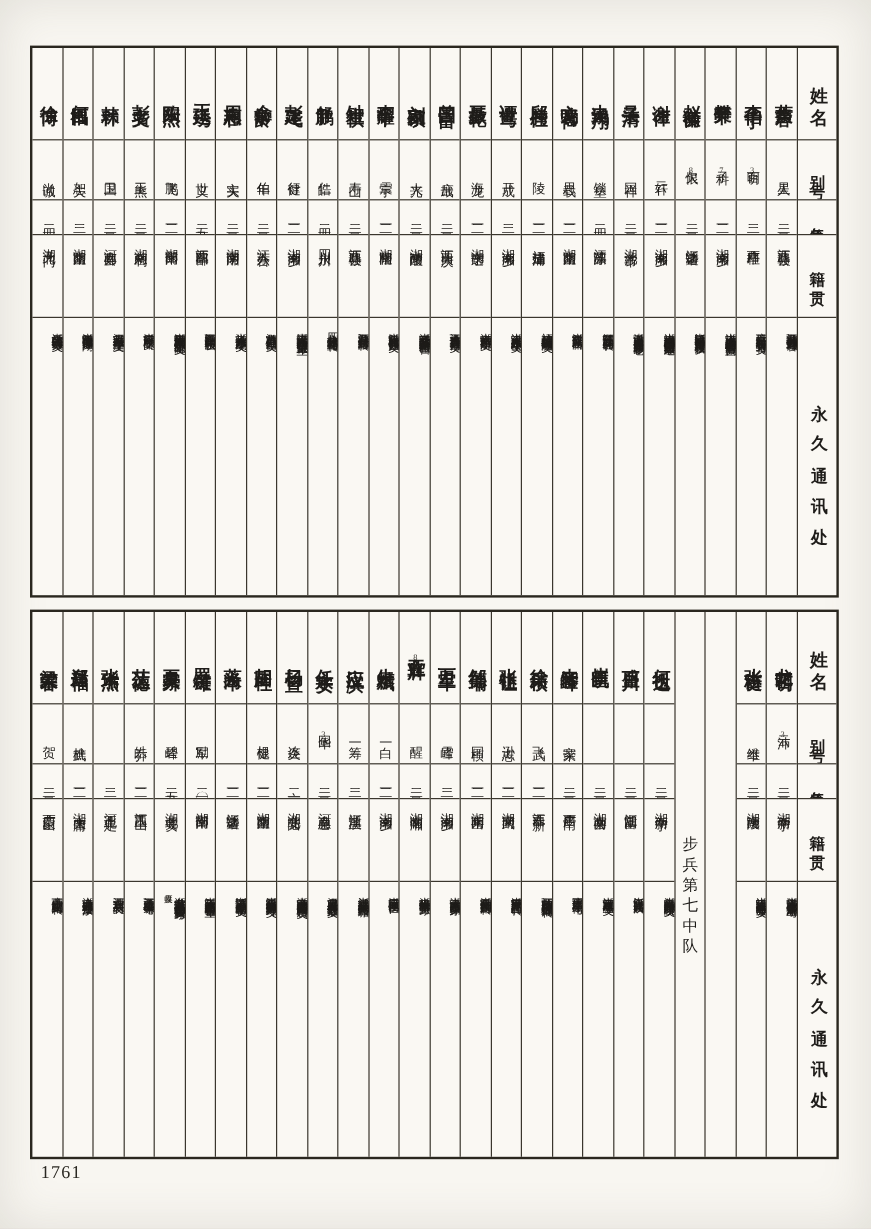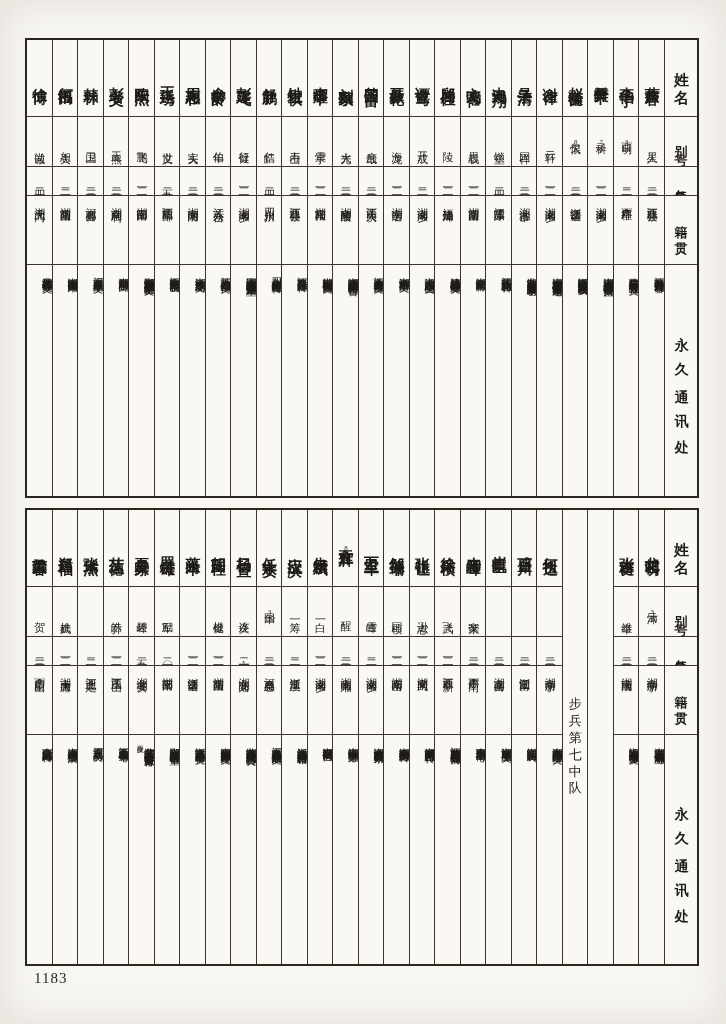--- a/index.html
+++ b/index.html
@@ -914,14 +914,14 @@
         </div>
         <div class="cell c-origin">
           <span class="v">广西蒙山</span>
         </div>
         <div class="cell c-addr">
           <span class="v">广西蒙山文墟邮局转</span>
         </div>
       </div>
     </div>
 
-  <div class="pageno">1183</div>
+  <div class="pageno">1761</div>
 </div>
 
 </body></html>

